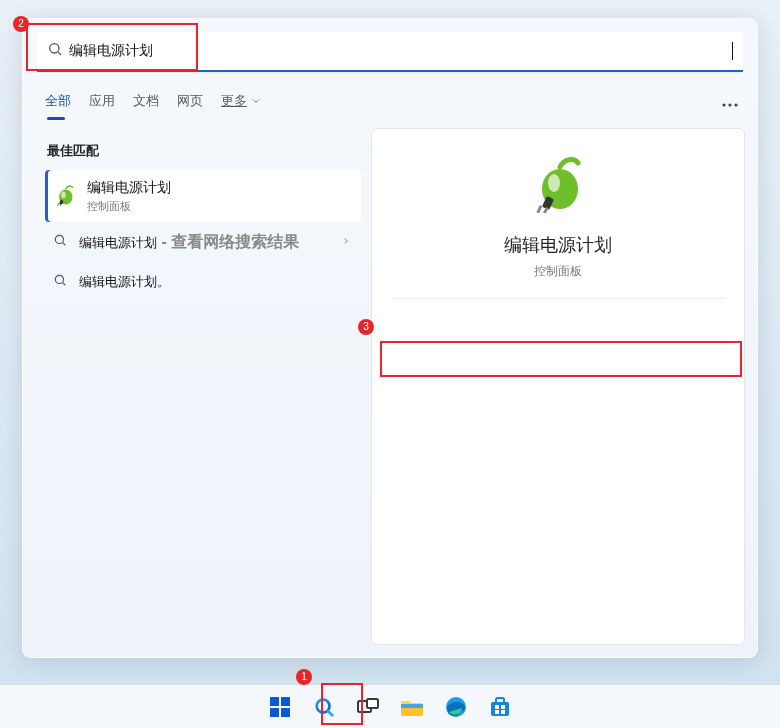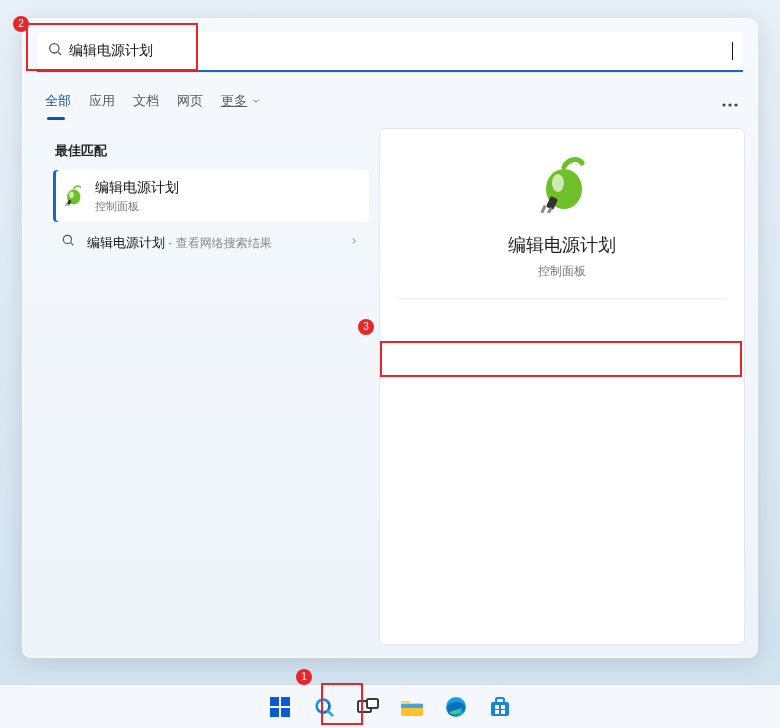--- a/index.html
+++ b/index.html
@@ -46,21 +46,21 @@
       content: ""; position: absolute; bottom: -2px; left: 2px;
       width: 18px; height: 3px; background: #174ea6; border-radius: 2px;
     }
     .tab-more { display: flex; align-items: center; gap: 4px; text-decoration: underline; }
     .dots-btn {
       margin-left: auto; width: 28px; height: 24px;
       display:flex; align-items:center; justify-content:center;
       color:#444; border-radius:4px; cursor:pointer;
     }
     .body { display: flex; flex: 1; overflow: hidden; }
-    .left-col { width: 348px; padding: 10px 10px 0 22px; margin-left: 8px; }
+    .left-col { width: 348px; padding: 10px 10px 0 22px; }
     .right-col {
       flex: 1; margin: 10px 12px 12px 0;
       background: #ffffff; border-radius: 6px;
       border: 1px solid #e6e6ea; overflow: hidden;
       display:flex; flex-direction:column; align-items:center;
       padding-top: 20px; position: relative;
     }
     .section-label { font-size: 13px; font-weight: 600; color: #222; margin: 14px 0 10px 2px; }
     .result-item {
       display: flex; align-items: center; height: 52px;
@@ -69,21 +69,21 @@
     }
     .result-item.active { background: #ffffff; box-shadow: inset 3px 0 0 #1e63c6; }
     .result-title { font-size: 14px; color: #111; }
     .result-sub { font-size: 11px; color: #777; margin-top:2px;}
     .mini-result {
       display: flex; align-items: center; height: 40px;
       padding: 0 8px; gap: 12px; cursor: pointer;
       position: relative;
     }
     .mini-result .title { font-size: 13px; color: #111; }
-    .mini-result .hint { font-size: 12px; color: #888; }
+    .mini-result .hint { font-size: 16px; color: #888; font-weight: bold; }
     .chevron {
       position: absolute; right: 10px; top: 50%; transform: translateY(-50%);
       color: #666; font-size: 12px;
     }
     .preview-title { font-size: 18px; color: #222; margin-top: 16px; }
     .preview-sub { font-size: 12px; color: #777; margin-top: 6px; margin-bottom: 18px;}
     .preview-hr { width: 90%; height:1px; background:#eee;}
 
     
     .taskbar {
@@ -182,20 +182,29 @@
         <span>
           <span class="title">编辑电源计划</span><span class="hint"> - 查看网络搜索结果</span>
         </span>
         <span class="chevron">
           <svg width="10" height="10" viewBox="0 0 24 24" fill="none" stroke="#666" stroke-width="2">
               <polyline points="9 18 15 12 9 6"></polyline>
             </svg>
         </span>
       </div>
 
+      <div class="mini-result">
+        <span>
+          <svg width="14" height="14" viewBox="0 0 24 24" fill="none" stroke="#555" stroke-width="2">
+              <circle cx="11" cy="11" r="7"></circle>
+              <line x1="21" y1="21" x2="16.65" y2="16.65"></line>
+            </svg>
+        </span>
+        <span class="title">编辑电源计划。</span>
+      </div>
     </div>
 
     <div class="right-col">
       <span>
         <svg class="icon-plug-big" viewBox="0 0 64 64">
           <ellipse cx="34" cy="40" rx="18" ry="20" fill="#6fbf2a"></ellipse>
           <ellipse cx="28" cy="34" rx="6" ry="9" fill="#cfe9b2"></ellipse>
           <path d="M34 18 C 38 10, 48 8, 52 14" stroke="#6fbf2a" stroke-width="5" fill="none" stroke-linecap="round"></path>
           <rect x="18" y="48" width="8" height="12" rx="2" fill="#333" transform="rotate(25 22 54)"></rect>
           <rect x="12" y="56" width="3" height="8" fill="#888" transform="rotate(25 13 60)"></rect>

